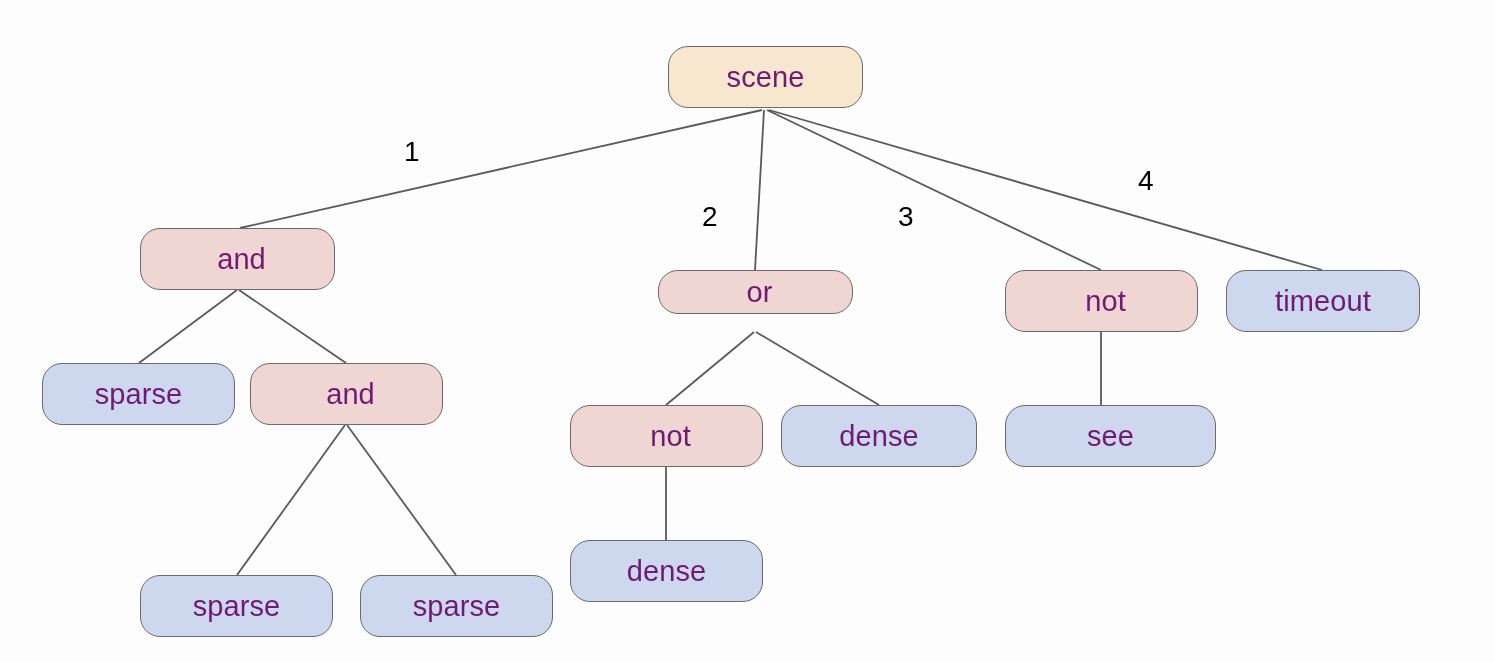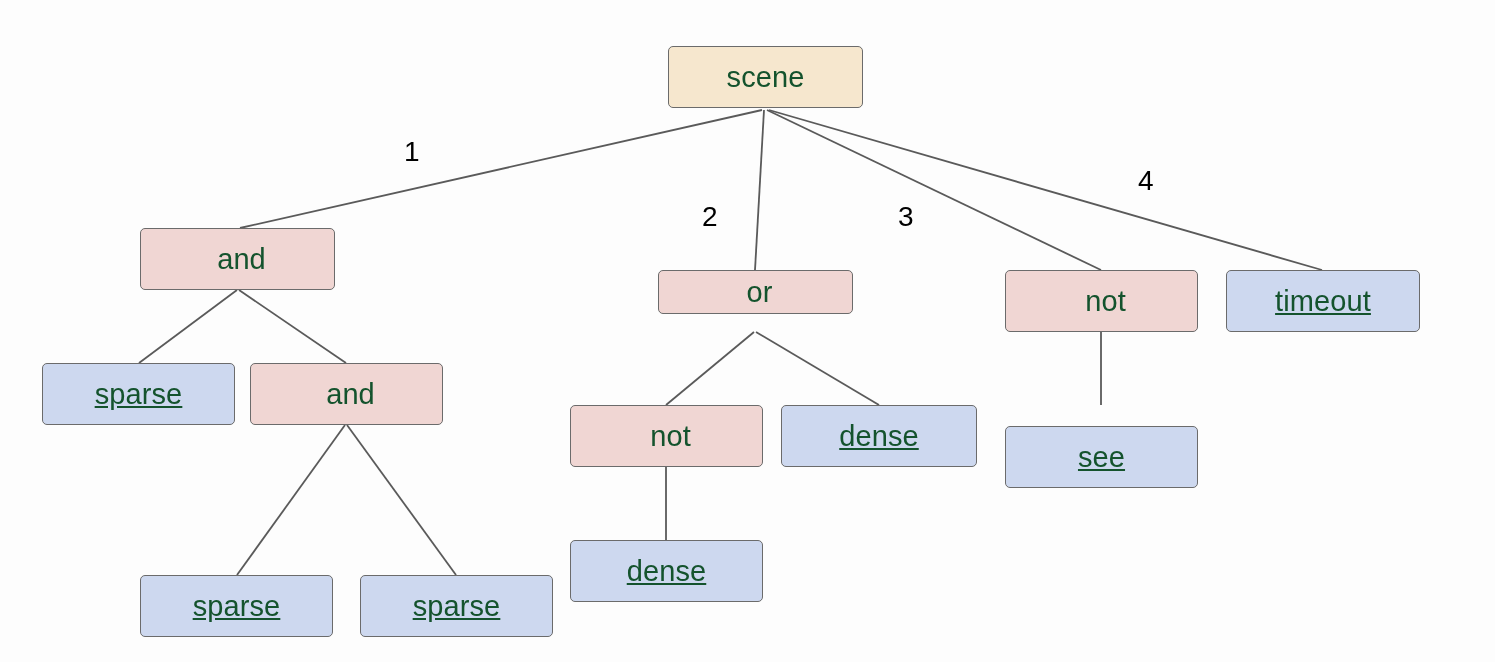--- a/index.html
+++ b/index.html
@@ -25,29 +25,29 @@
     height: 662px;
     pointer-events: none;
   }
   .node {
     position: absolute;
     box-sizing: border-box;
     display: flex;
     align-items: center;
     justify-content: center;
     border: 1.6px solid #6b6b6b;
-    border-radius: 5px;
+    border-radius: 20px;
     font-size: 29px;
-    color: #14532d;
+    color: #701a75;
     line-height: 1;
     letter-spacing: 0.1px;
     white-space: nowrap;
   }
   .node.op    { background: #f0d6d3; padding-left: 8px; }
-  .node.term  { background: #cdd8ef; text-decoration: underline; }
+  .node.term  { background: #cdd8ef; }
   .node.root  { background: #f6e7ce; }
   .edge-label {
     position: absolute;
     font-size: 28px;
     color: #000000;
     line-height: 1;
     white-space: nowrap;
   }
 </style>
 </head>
@@ -73,21 +73,21 @@
   <div id="node-layer">
       <div class="node root" style="left: 668px; top: 46px; width: 195px; height: 62px;">scene</div>
       <div class="node op" style="left: 140px; top: 228px; width: 195px; height: 62px;">and</div>
       <div class="node op" style="left: 658px; top: 270px; width: 195px; height: 44px;">or</div>
       <div class="node op" style="left: 1005px; top: 270px; width: 193px; height: 62px;">not</div>
       <div class="node term" style="left: 1226px; top: 270px; width: 194px; height: 62px;">timeout</div>
       <div class="node term" style="left: 42px; top: 363px; width: 193px; height: 62px;">sparse</div>
       <div class="node op" style="left: 250px; top: 363px; width: 193px; height: 62px;">and</div>
       <div class="node op" style="left: 570px; top: 405px; width: 193px; height: 62px;">not</div>
       <div class="node term" style="left: 781px; top: 405px; width: 196px; height: 62px;">dense</div>
-      <div class="node term" style="left: 1005px; top: 426px; width: 193px; height: 62px;">see</div>
+      <div class="node term" style="left: 1005px; top: 405px; width: 211px; height: 62px;">see</div>
       <div class="node term" style="left: 570px; top: 540px; width: 193px; height: 62px;">dense</div>
       <div class="node term" style="left: 140px; top: 575px; width: 193px; height: 62px;">sparse</div>
       <div class="node term" style="left: 360px; top: 575px; width: 193px; height: 62px;">sparse</div>
     </div>
   <div id="label-layer">
       <div class="edge-label" style="left: 404px; top: 138px;">1</div>
       <div class="edge-label" style="left: 702px; top: 203px;">2</div>
       <div class="edge-label" style="left: 898px; top: 203px;">3</div>
       <div class="edge-label" style="left: 1138px; top: 167px;">4</div>
     </div>

